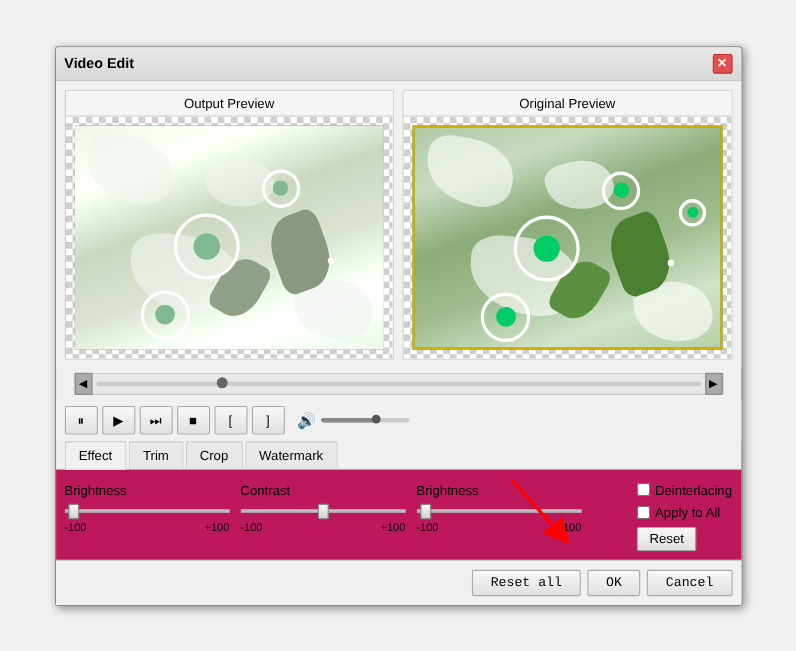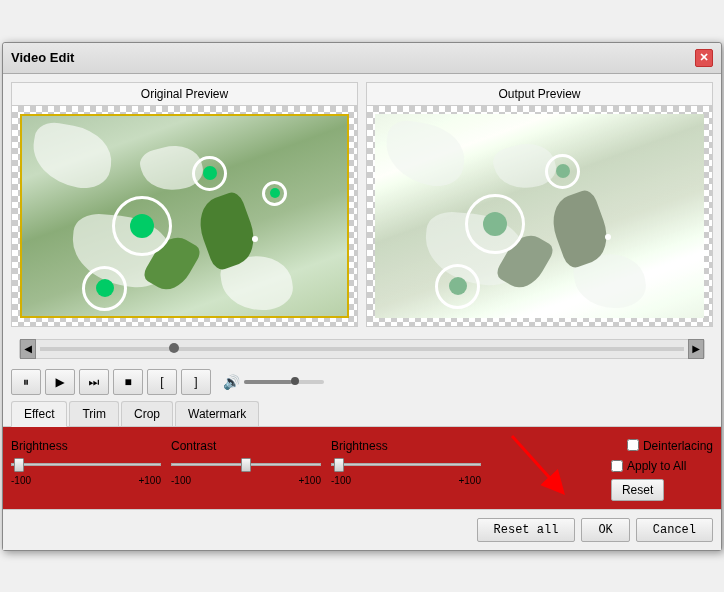--- a/index.html
+++ b/index.html
@@ -1,19 +1,19 @@
 <!DOCTYPE html>
 <html><head>
   <meta charset="utf-8">
   <style>
     * { box-sizing: border-box; margin: 0; padding: 0; }
     body { font-family: Arial, sans-serif; font-size: 12px; background: #f0f0f0; display: flex; justify-content: center; align-items: center; width: 724px; height: 592px; }
 
     .dialog {
-      width: 720px;
+      width: 625px;
       background: #f0f0f0;
       border: 1px solid #888;
       box-shadow: 2px 2px 8px rgba(0,0,0,0.4);
       border-radius: 3px;
     }
 
     .title-bar {
       background: linear-gradient(to bottom, #e8e8e8, #d8d8d8);
       border-bottom: 1px solid #aaa;
       padding: 6px 8px;
@@ -220,21 +220,21 @@
 
     .tab.active {
       background: #f0f0f0;
       border-bottom: 1px solid #f0f0f0;
       margin-bottom: -1px;
       z-index: 1;
     }
 
     .effect-panel {
       padding: 12px 8px 8px;
-      background: #b91c1c;
+      background: #be185d;
     }
 
     .sliders-row {
       display: flex;
       align-items: flex-start;
       gap: 0;
     }
 
     .slider-group {
       display: flex;
@@ -289,21 +289,20 @@
       display: flex;
       flex-direction: column;
       align-items: flex-start;
       gap: 6px;
     }
 
     .deinterlacing-row {
       display: flex;
       align-items: flex-start;
       gap: 4px;
-      margin-left: 16px;
     }
 
     .apply-row {
       display: flex;
       align-items: center;
       gap: 4px;
     }
 
     .reset-btn {
       padding: 3px 10px;
@@ -411,20 +410,51 @@
 
 <div class="dialog-wrapper">
   <div class="dialog">
 
     <div class="title-bar">
       <span class="title-bar-title">Video Edit</span>
       <div class="close-btn">✕</div>
     </div>
 
     <div class="preview-area">
+
+      <div class="preview-panel">
+        <div class="preview-label">Output Preview</div>
+        <div class="preview-content">
+          <div class="checker-bg"></div>
+          <div class="video-frame" style="top:8px;left:8px;right:8px;bottom:8px;position:absolute;">
+            <div class="video-scene">
+              <div class="ice-bg ice-bg-right"></div>
+
+              <div class="ice-chunk" style="width:80px;height:60px;top:10px;left:10px;transform:rotate(10deg);background:rgba(240,245,240,0.6);"></div>
+              <div class="ice-chunk" style="width:60px;height:45px;top:30px;left:120px;transform:rotate(-15deg);background:rgba(240,245,240,0.6);"></div>
+              <div class="ice-chunk" style="width:100px;height:70px;top:100px;left:50px;transform:rotate(5deg);background:rgba(240,245,240,0.6);"></div>
+              <div class="ice-chunk" style="width:70px;height:55px;top:140px;left:200px;transform:rotate(-8deg);background:rgba(240,245,240,0.6);"></div>
+
+              <div class="plant-leaf" style="width:50px;height:70px;top:80px;left:180px;background:#8a9880;"></div>
+              <div class="plant-leaf" style="width:40px;height:55px;top:120px;left:130px;background:#90a088;transform:rotate(30deg)"></div>
+
+              <div class="target-circle" style="width:60px;height:60px;top:80px;left:90px;">
+                <div class="target-inner" style="width:24px;height:24px;background:#80b890;"></div>
+              </div>
+              <div class="target-circle" style="width:35px;height:35px;top:40px;left:170px;">
+                <div class="target-inner" style="width:14px;height:14px;background:#80b890;"></div>
+              </div>
+              <div class="target-circle" style="width:45px;height:45px;top:150px;left:60px;">
+                <div class="target-inner" style="width:18px;height:18px;background:#80b890;"></div>
+              </div>
+              <div class="target-small-dot" style="top:120px;left:230px;"></div>
+            </div>
+          </div>
+        </div>
+      </div>
 
       <div class="preview-panel">
         <div class="preview-label">Original Preview</div>
         <div class="preview-content">
           <div class="checker-bg"></div>
           <div class="video-frame video-frame-left">
             <div class="video-scene">
               <div class="ice-bg"></div>
 
               <div class="ice-chunk" style="width:80px;height:60px;top:10px;left:10px;transform:rotate(10deg)"></div>
@@ -445,51 +475,20 @@
                 <div class="target-inner" style="width:18px;height:18px;"></div>
               </div>
               <div class="target-circle" style="width:25px;height:25px;top:65px;left:240px;">
                 <div class="target-inner" style="width:10px;height:10px;"></div>
               </div>
               <div class="target-small-dot" style="top:120px;left:230px;"></div>
             </div>
           </div>
         </div>
       </div>
-
-      <div class="preview-panel">
-        <div class="preview-label">Output Preview</div>
-        <div class="preview-content">
-          <div class="checker-bg"></div>
-          <div class="video-frame" style="top:8px;left:8px;right:8px;bottom:8px;position:absolute;">
-            <div class="video-scene">
-              <div class="ice-bg ice-bg-right"></div>
-
-              <div class="ice-chunk" style="width:80px;height:60px;top:10px;left:10px;transform:rotate(10deg);background:rgba(240,245,240,0.6);"></div>
-              <div class="ice-chunk" style="width:60px;height:45px;top:30px;left:120px;transform:rotate(-15deg);background:rgba(240,245,240,0.6);"></div>
-              <div class="ice-chunk" style="width:100px;height:70px;top:100px;left:50px;transform:rotate(5deg);background:rgba(240,245,240,0.6);"></div>
-              <div class="ice-chunk" style="width:70px;height:55px;top:140px;left:200px;transform:rotate(-8deg);background:rgba(240,245,240,0.6);"></div>
-
-              <div class="plant-leaf" style="width:50px;height:70px;top:80px;left:180px;background:#8a9880;"></div>
-              <div class="plant-leaf" style="width:40px;height:55px;top:120px;left:130px;background:#90a088;transform:rotate(30deg)"></div>
-
-              <div class="target-circle" style="width:60px;height:60px;top:80px;left:90px;">
-                <div class="target-inner" style="width:24px;height:24px;background:#80b890;"></div>
-              </div>
-              <div class="target-circle" style="width:35px;height:35px;top:40px;left:170px;">
-                <div class="target-inner" style="width:14px;height:14px;background:#80b890;"></div>
-              </div>
-              <div class="target-circle" style="width:45px;height:45px;top:150px;left:60px;">
-                <div class="target-inner" style="width:18px;height:18px;background:#80b890;"></div>
-              </div>
-              <div class="target-small-dot" style="top:120px;left:230px;"></div>
-            </div>
-          </div>
-        </div>
-      </div>
     </div>
 
     <div style="padding: 4px 8px;">
       <div class="timeline-bar">
         <div class="timeline-edge">◀</div>
         <div class="timeline-track" style="flex:1;">
           <div class="timeline-thumb"></div>
         </div>
         <div class="timeline-edge">▶</div>
       </div>

